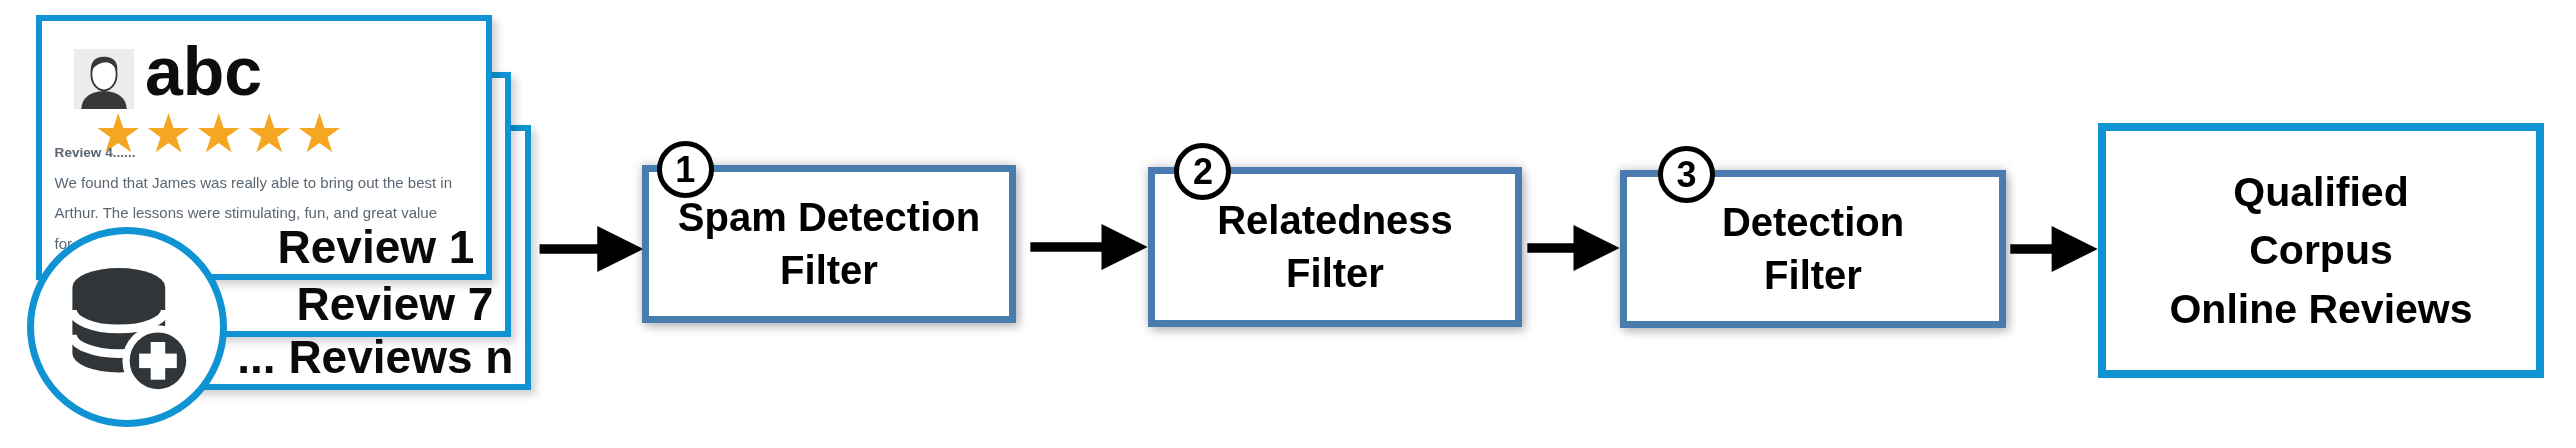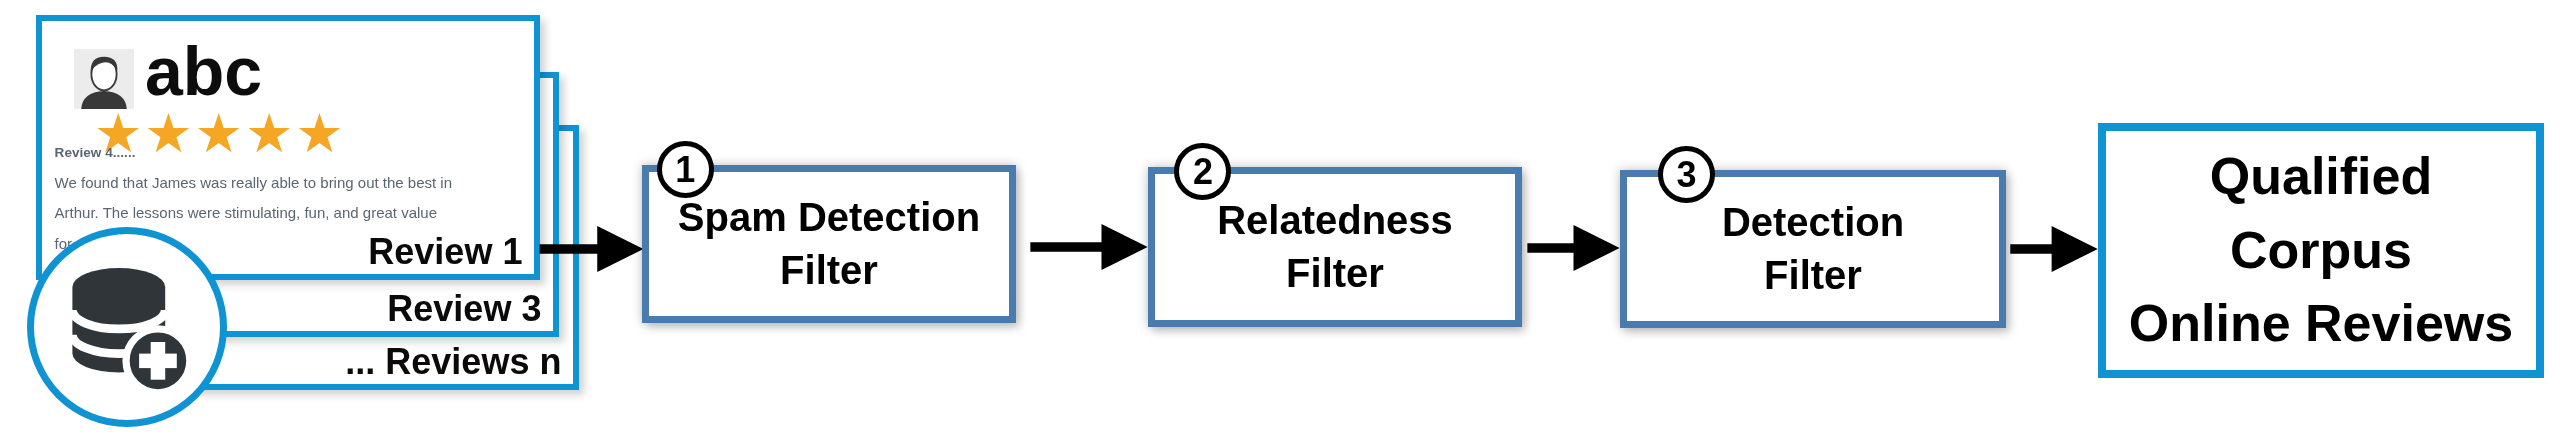--- a/index.html
+++ b/index.html
@@ -7,33 +7,33 @@
     position:relative;
     width:2576px;height:448px;
     background:#ffffff;
     font-family:"Liberation Sans", sans-serif;
     overflow:hidden;
   }
 
   
   .review-card{
     position:absolute;
-    width:504px;height:265px;
+    width:456px;height:265px;
     background:#ffffff;
     border:6.8px solid #0f93d2;
     box-sizing:border-box;
     box-shadow:4.8px 4.8px 7.8px rgba(0,0,0,0.18);
   }
   #card-n{left:75px;top:125px;}
   #card-2{left:55px;top:72px;}
   #card-1{left:36px;top:14.5px;}
   .card-label{
     position:absolute;
     right:11.6px;bottom:3.9px;
-    font-size:36px;font-weight:bold;color:#0a0a0a;
+    font-size:46px;font-weight:bold;color:#0a0a0a;
     line-height:1;white-space:nowrap;
   }
 
   
   .avatar{
     position:absolute;left:32px;top:27px;
     width:60px;height:62px;
   }
   .username{
     position:absolute;left:103px;top:13.6px;
@@ -106,35 +106,35 @@
   
   .output-box{
     position:absolute;
     left:2098px;top:123px;width:446px;height:255px;
     background:#ffffff;
     border:8.7px solid #0f93d2;
     box-sizing:border-box;
     display:flex;flex-direction:column;
     align-items:center;justify-content:center;
     text-align:center;
-    font-size:52px;font-weight:bold;color:#000;
+    font-size:41px;font-weight:bold;color:#000;
     line-height:1.42;
   }
 </style>
 </head>
 <body>
 
 <div id="canvas">
 
   <div class="review-card" id="card-n">
     <span class="card-label">... Reviews n</span>
   </div>
 
   <div class="review-card" id="card-2">
-    <span class="card-label">Review 3</span>
+    <span class="card-label">Review 7</span>
   </div>
 
   <div class="review-card" id="card-1">
     <span class="avatar">
       <svg viewBox="0 0 100 100" width="60" height="62">
         <rect width="100" height="100" fill="#ececec"></rect>
         <path d="M12,100 Q14,72 50,70 Q86,72 88,100 Z" fill="#383838"></path>
         <ellipse cx="50" cy="42" rx="21" ry="27" fill="#ffffff" stroke="#383838" stroke-width="3"></ellipse>
         <path d="M28,40 Q26,12 52,13 Q74,15 72,36 Q61,18 47,23 Q33,27 28,40 Z" fill="#383838"></path>
       </svg>

